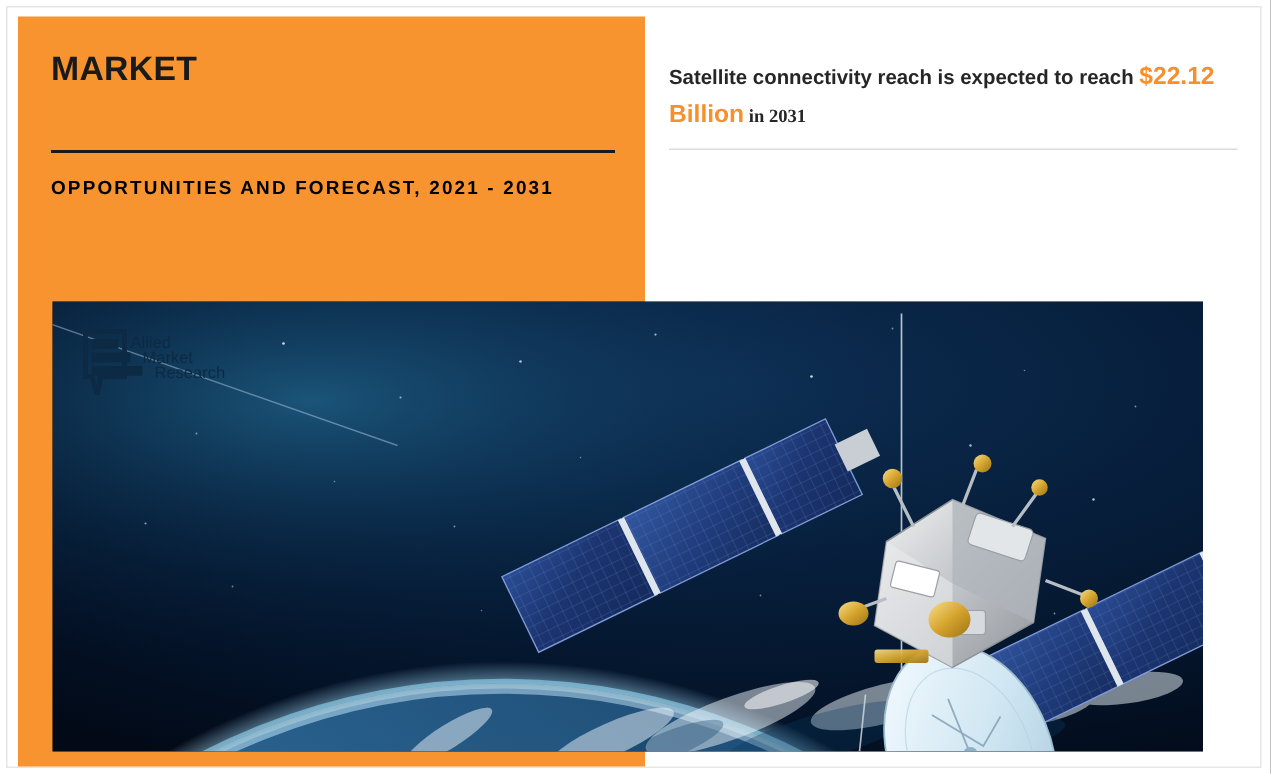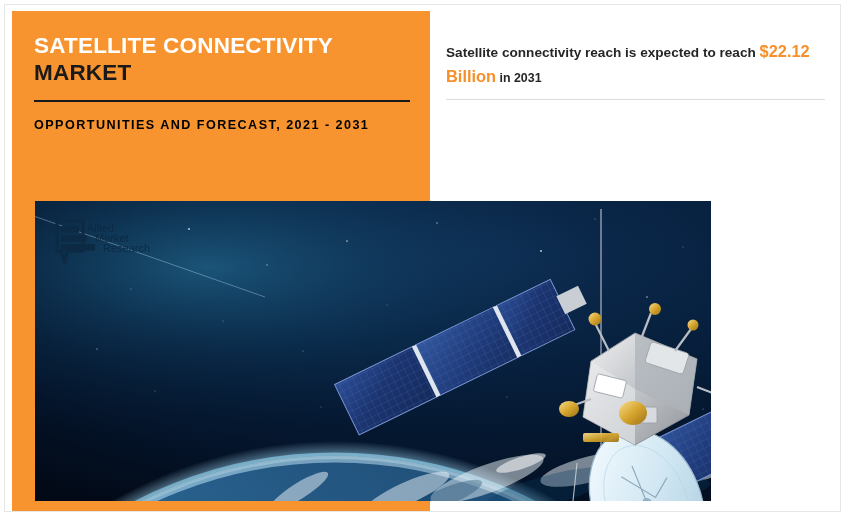--- a/index.html
+++ b/index.html
@@ -102,37 +102,37 @@
   }
   #stat-market-size { top: 28px; }
   #stat-cagr       { top: 110px; }
 
   .highlight {
     color: #F7902A;
     font-size: 16.4px;
     font-weight: bold;
   }
   #stat-cagr .highlight { font-size: 17.2px; }
-  .stat-suffix { font-size: 12.4px; }
+  .stat-suffix { font-size: 12.4px; font-family: Liberation Serif, serif; }
 
   #stats-divider {
     position: absolute;
     left: 7px;
     top: 88px;
     width: 379px;
     height: 1px;
     background: #dcdcdc;
   }
 
   
   #hero-image {
     position: absolute;
     left: 30px;
     top: 196px;
-    width: 676px;
+    width: 767px;
     height: 300px;
     overflow: hidden;
     background: #040a18;
   }
   #hero-svg { display: block; width: 781px; height: 300px; }
 
   
   #amr-logo {
     position: absolute;
     left: 18px;
@@ -143,21 +143,20 @@
   #amr-logo svg { display: block; }
 </style>
 </head>
 <body>
 
 <div id="infographic-card">
 
   <div id="title-panel">
 
     <h1 id="report-title">
-      <span class="title-line-1">SATELLITE CONNECTIVITY</span>
       <span class="title-line-2">MARKET</span>
     </h1>
 
     <div id="title-rule"></div>
 
     <p id="report-subtitle">OPPORTUNITIES AND FORECAST, 2021 - 2031</p>
   </div>
 
   <div id="stats-panel">
 

